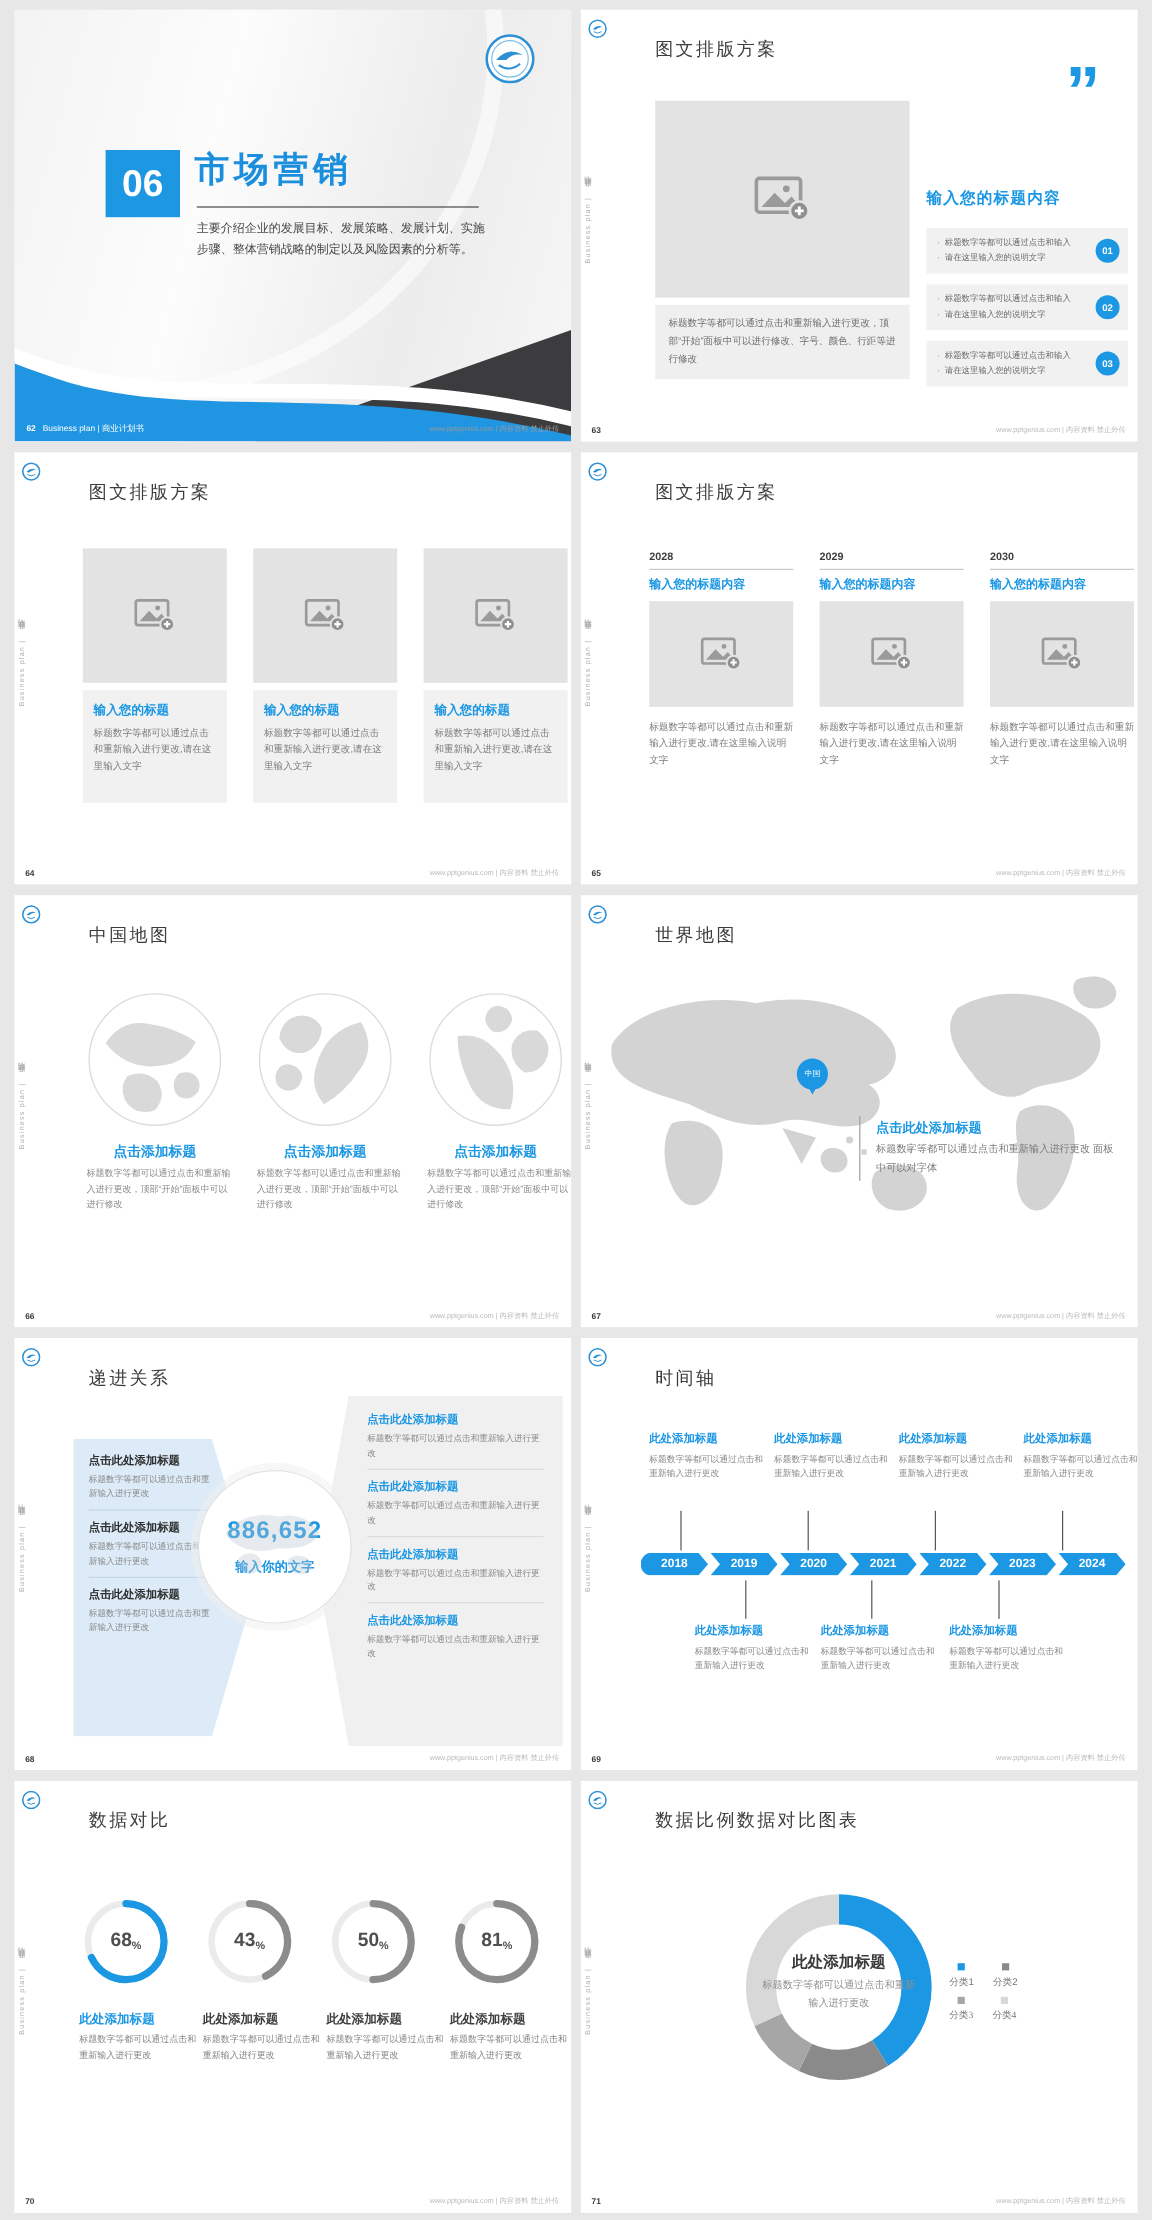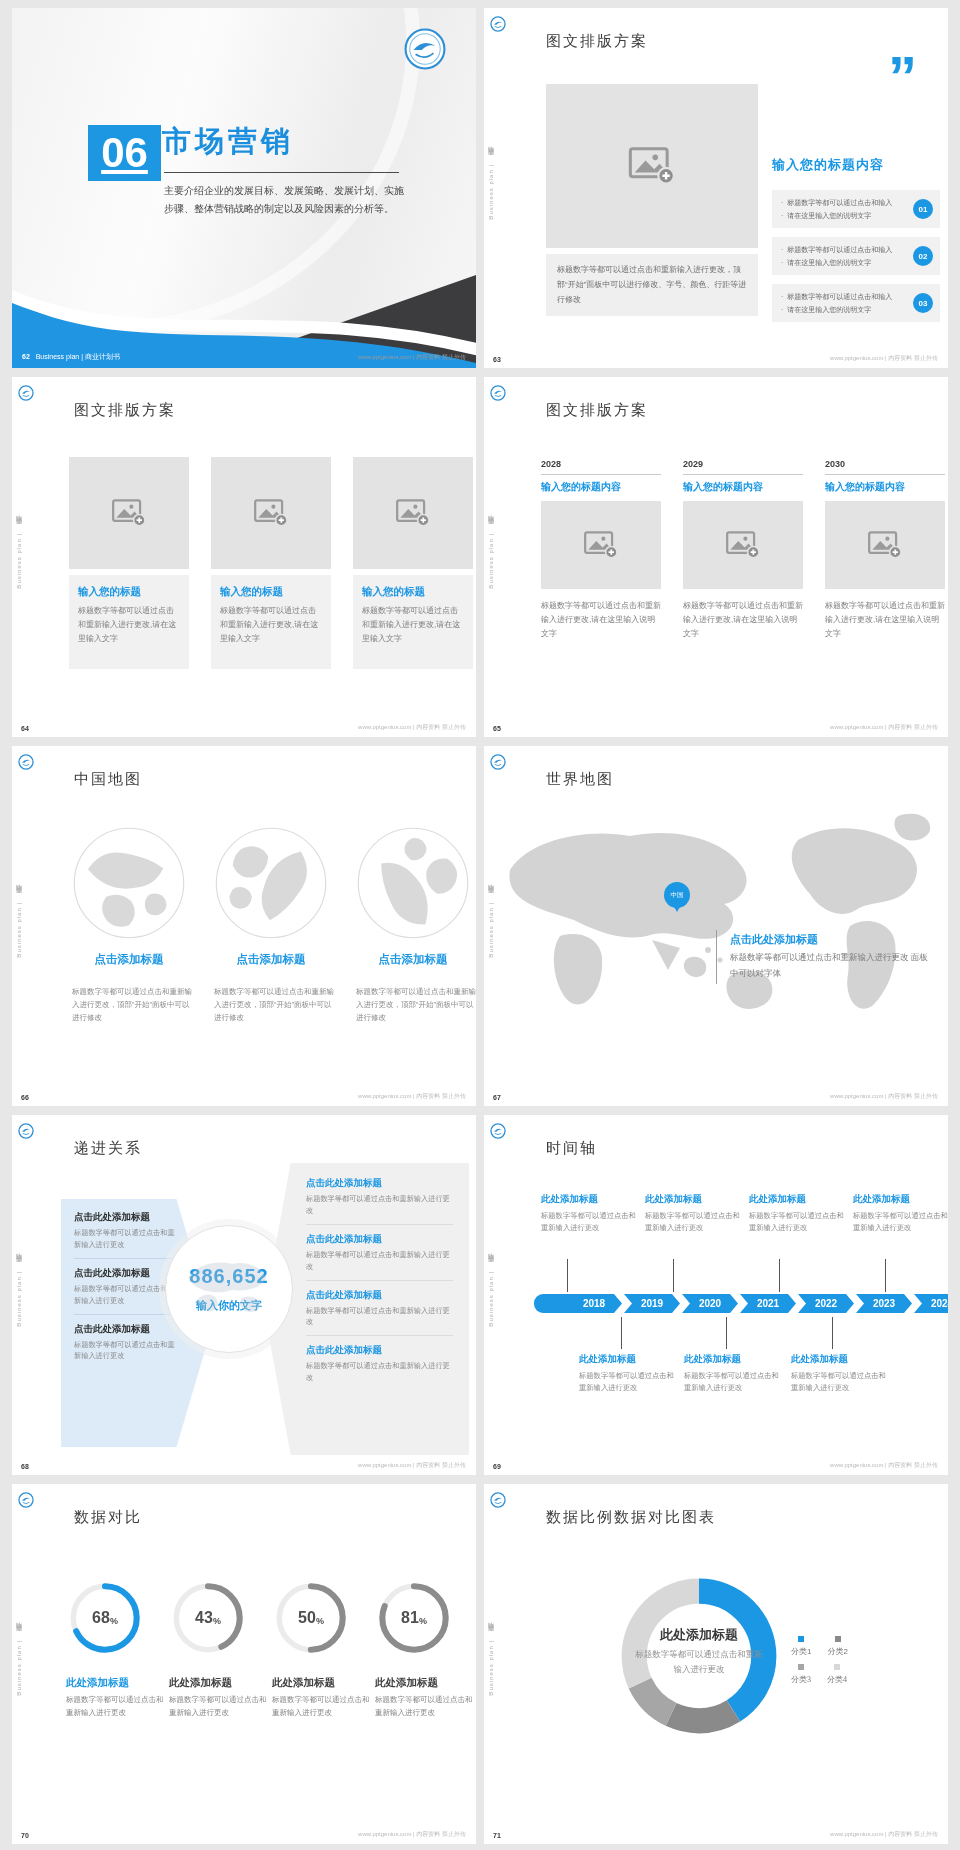--- a/index.html
+++ b/index.html
@@ -16,22 +16,22 @@
   .b{font-weight:bold;}
   .ph{position:absolute;background:#e3e3e3;display:flex;align-items:center;justify-content:center;}
   .ph svg{width:38px;height:38px;}
   .ph.big svg{width:52px;height:52px;}
   .card{position:absolute;background:#f1f1f1;box-sizing:border-box;padding:10px 9px;}
   .card h4{margin:0 0 5px 0;font-size:10.5px;color:#1b97e4;}
   .card p,.bodytxt{margin:0;font-size:8px;line-height:1.75;color:#7c7c7c;}
   
   .cover{background:linear-gradient(105deg,#f3f3f3 0%,#fcfcfc 35%,#ececec 70%,#f7f7f7 100%);}
   .swirl{position:absolute;border-radius:50%;border:14px solid rgba(255,255,255,.55);}
-  .ch-box{position:absolute;left:76px;top:117px;width:73px;height:56px;background:#1e97e2;
-    display:flex;align-items:center;justify-content:center;font-size:42px;font-weight:bold;color:#fff;text-decoration:underline;}
+  .ch-box{position:absolute;left:76px;top:117px;width:62px;height:56px;background:#1e97e2;
+    display:flex;align-items:center;justify-content:center;font-size:31px;font-weight:bold;color:#fff;}
   .cv-title{position:absolute;left:150px;top:114px;font-size:29px;font-weight:bold;color:#1b8fdd;letter-spacing:4px;}
   .cv-line{position:absolute;left:152px;top:164px;width:235px;height:1px;background:#4a4a4a;}
   .cv-desc{position:absolute;left:152px;top:174px;width:240px;font-size:10px;line-height:1.8;color:#474747;}
   .wave{position:absolute;left:0;bottom:0;width:100%;height:115px;}
   .f62{position:absolute;left:10px;bottom:6px;font-size:7px;color:#fff;z-index:3;}
   .wm62{position:absolute;right:10px;bottom:6px;font-size:6px;color:#9a9a9a;z-index:3;}
   .lg-big{position:absolute;right:30px;top:20px;width:42px;height:42px;}
   
   .cap63{position:absolute;left:62px;top:246px;width:212px;box-sizing:border-box;background:#efefef;
     padding:8px 11px;font-size:8px;line-height:1.9;color:#6e6e6e;}
@@ -39,21 +39,21 @@
   .head63{position:absolute;left:288px;top:148px;font-size:13px;font-weight:bold;color:#1b97e4;letter-spacing:1px;}
   .item63{position:absolute;left:288px;width:168px;height:38px;background:#f1f1f1;box-sizing:border-box;
     padding:6px 34px 6px 9px;}
   .item63 .ln{font-size:7px;color:#6a6a6a;line-height:1.9;white-space:nowrap;overflow:hidden;}
   .item63 .dot{margin-right:4px;color:#8a8a8a;}
   .badge{position:absolute;right:7px;top:9px;width:20px;height:20px;border-radius:50%;background:#1b97e4;
     color:#fff;font-size:8px;font-weight:bold;display:flex;align-items:center;justify-content:center;}
   
   .globe{position:absolute;width:114px;height:114px;}
   .gcap{position:absolute;width:120px;text-align:center;font-size:11.5px;font-weight:bold;color:#1b97e4;}
-  .gbody{position:absolute;width:120px;font-size:7.5px;line-height:1.7;color:#8a8a8a;margin-top:14px;}
+  .gbody{position:absolute;width:120px;font-size:7.5px;line-height:1.7;color:#8a8a8a;}
   
   .pin{position:absolute;left:180px;top:136px;width:26px;height:26px;background:#1b97e4;border-radius:50%;
     color:#fff;font-size:6.5px;display:flex;align-items:center;justify-content:center;z-index:2;}
   .pin:after{content:"";position:absolute;left:9px;top:23px;border:4px solid transparent;border-top:7px solid #1b97e4;}
   .vline{position:absolute;width:1px;background:#9f9f9f;}
   
   .panelL{position:absolute;left:49px;top:84px;width:152px;height:248px;background:#dcebf7;
     clip-path:polygon(0 0,76% 0,100% 50%,76% 100%,0 100%);box-sizing:border-box;padding:12px 34px 0 13px;}
   .panelR{position:absolute;left:252px;top:48px;width:205px;height:292px;background:#f0f0f0;
     clip-path:polygon(13% 0,100% 0,100% 100%,13% 100%,0 50%);box-sizing:border-box;padding:14px 16px 0 42px;}
@@ -70,21 +70,21 @@
   .val68{font-size:20px;font-weight:bold;color:#1b97e4;letter-spacing:1px;}
   .lab68{font-size:11px;font-weight:bold;color:#1b97e4;margin-top:10px;}
   
   .tli{position:absolute;width:98px;}
   .tli h5{margin:0 0 4px 0;font-size:9.5px;color:#1b97e4;}
   .tli p{margin:0;font-size:7.3px;line-height:1.65;color:#8a8a8a;}
   .years{position:absolute;left:50px;top:179px;display:flex;gap:2px;}
   .chev{width:56px;height:19px;background:#1b97e4;color:#fff;font-size:10px;font-weight:bold;
     display:flex;align-items:center;justify-content:center;
     clip-path:polygon(0 0,calc(100% - 8px) 0,100% 50%,calc(100% - 8px) 100%,0 100%,8px 50%);}
-  .chev:first-child{clip-path:polygon(0 0,calc(100% - 8px) 0,100% 50%,calc(100% - 8px) 100%,0 100%);border-radius:9px 0 0 9px;padding-left:32px;}
+  .chev:first-child{clip-path:polygon(0 0,calc(100% - 8px) 0,100% 50%,calc(100% - 8px) 100%,0 100%);border-radius:9px 0 0 9px;}
   .chev:last-child{border-radius:0 9px 9px 0;}
   
   .don{position:absolute;width:78px;height:78px;}
   .don svg{width:78px;height:78px;}
   .pct{position:absolute;left:0;top:0;width:78px;height:78px;display:flex;align-items:center;justify-content:center;}
   .pnum{font-size:16px;font-weight:bold;color:#4f4f4f;}
   .psuf{font-size:9px;font-weight:bold;color:#4f4f4f;margin-top:5px;}
   .dh{position:absolute;width:100px;font-size:10.5px;font-weight:bold;color:#3f3f3f;}
   .dh.hl{color:#1b97e4;}
   .db{position:absolute;width:100px;font-size:7.5px;line-height:1.7;color:#868686;}

